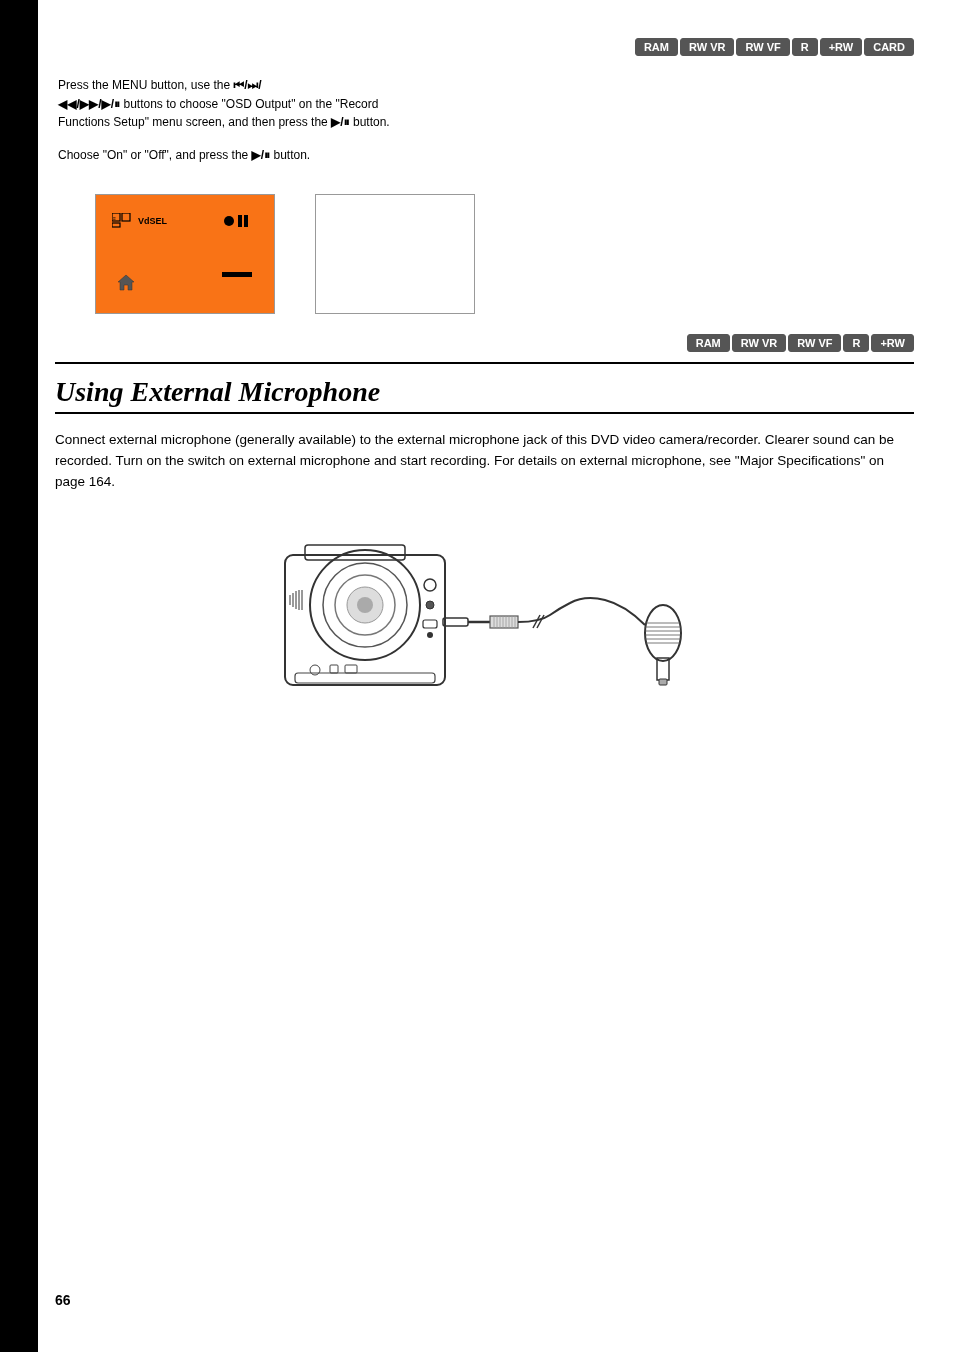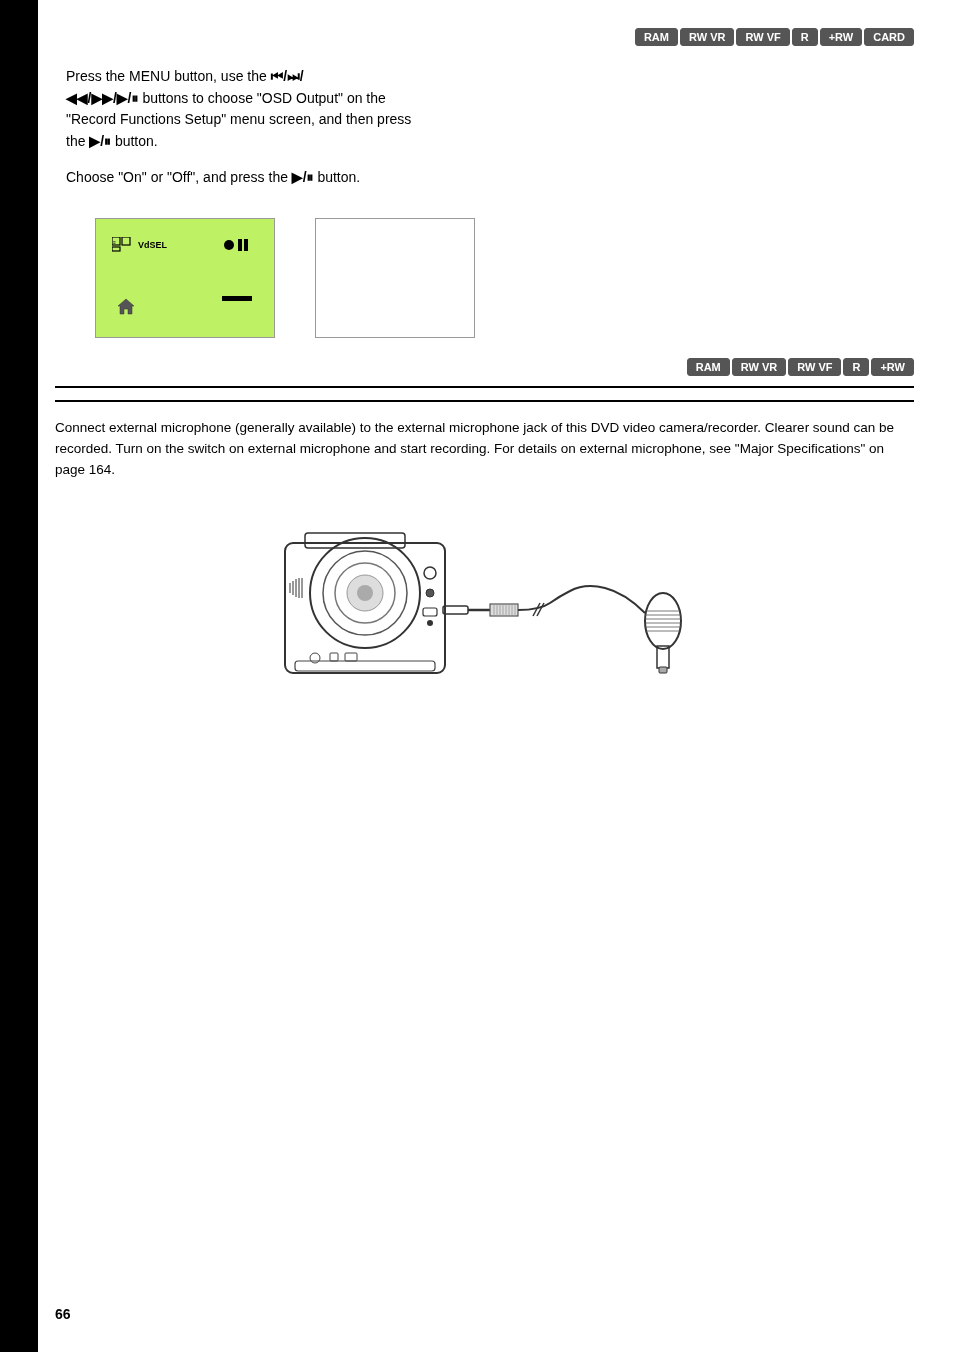--- a/index.html
+++ b/index.html
@@ -27,21 +27,21 @@
       left: 0;
       top: 0;
       width: 38px;
       height: 1352px;
       background: #000;
     }
 
     .content {
       margin-left: 55px;
       margin-right: 40px;
-      padding-top: 28px;
+      padding-top: 38px;
     }
 
     
     .badge-row {
       display: flex;
       justify-content: flex-end;
       margin-bottom: 20px;
       gap: 2px;
     }
 
@@ -62,41 +62,41 @@
       color: #fff;
     }
 
     .intro-text {
       font-size: 13.5px;
       line-height: 1.55;
       margin-bottom: 18px;
     }
 
     .instruction-block {
-      margin-left: 11px;
+      margin-left: 3px;
       margin-bottom: 14px;
-      font-size: 14px;
+      font-size: 12px;
       line-height: 1.55;
       max-width: 360px;
     }
 
     
     .diagrams-row {
       display: flex;
       align-items: flex-start;
       margin: 30px 0 20px 40px;
       gap: 40px;
     }
 
     .screen-box {
       border: 1px solid #999;
       width: 180px;
       height: 120px;
       position: relative;
-      background: #bef264;
+      background: #f97316;
       text-decoration: underline;
     }
 
     .screen-box-inner {
       position: absolute;
       top: 8px;
       left: 8px;
       right: 8px;
       bottom: 8px;
     }
@@ -184,21 +184,21 @@
 
     
     .camera-svg {
       width: 420px;
       height: 220px;
     }
 
     
     .page-number {
       position: absolute;
-      bottom: 30px;
+      bottom: 44px;
       left: 55px;
       font-size: 14px;
       font-weight: bold;
     }
   </style>
 </head>
 <body>
 
 <div class="page">
 
@@ -263,20 +263,21 @@
     <div class="badge-row2">
       <span class="badge active">RAM</span>
       <span class="badge active">RW VR</span>
       <span class="badge active">RW VF</span>
       <span class="badge active">R</span>
       <span class="badge active">+RW</span>
     </div>
 
     <hr class="section-divider">
 
+    <div class="section-title">Using External Microphone</div>
 
     <hr class="section-title-bar">
 
     <p class="section-body">Connect external microphone (generally available) to the external microphone jack of this DVD video camera/recorder. Clearer sound can be recorded. Turn on the switch on external microphone and start recording. For details on external microphone, see "Major Specifications" on page 164.</p>
 
     <div class="camera-illustration">
       <svg class="camera-svg" viewBox="0 0 420 220" xmlns="http://www.w3.org/2000/svg">
 
         <rect x="10" y="40" width="160" height="130" rx="8" ry="8" fill="none" stroke="#333" stroke-width="2"></rect>
 

